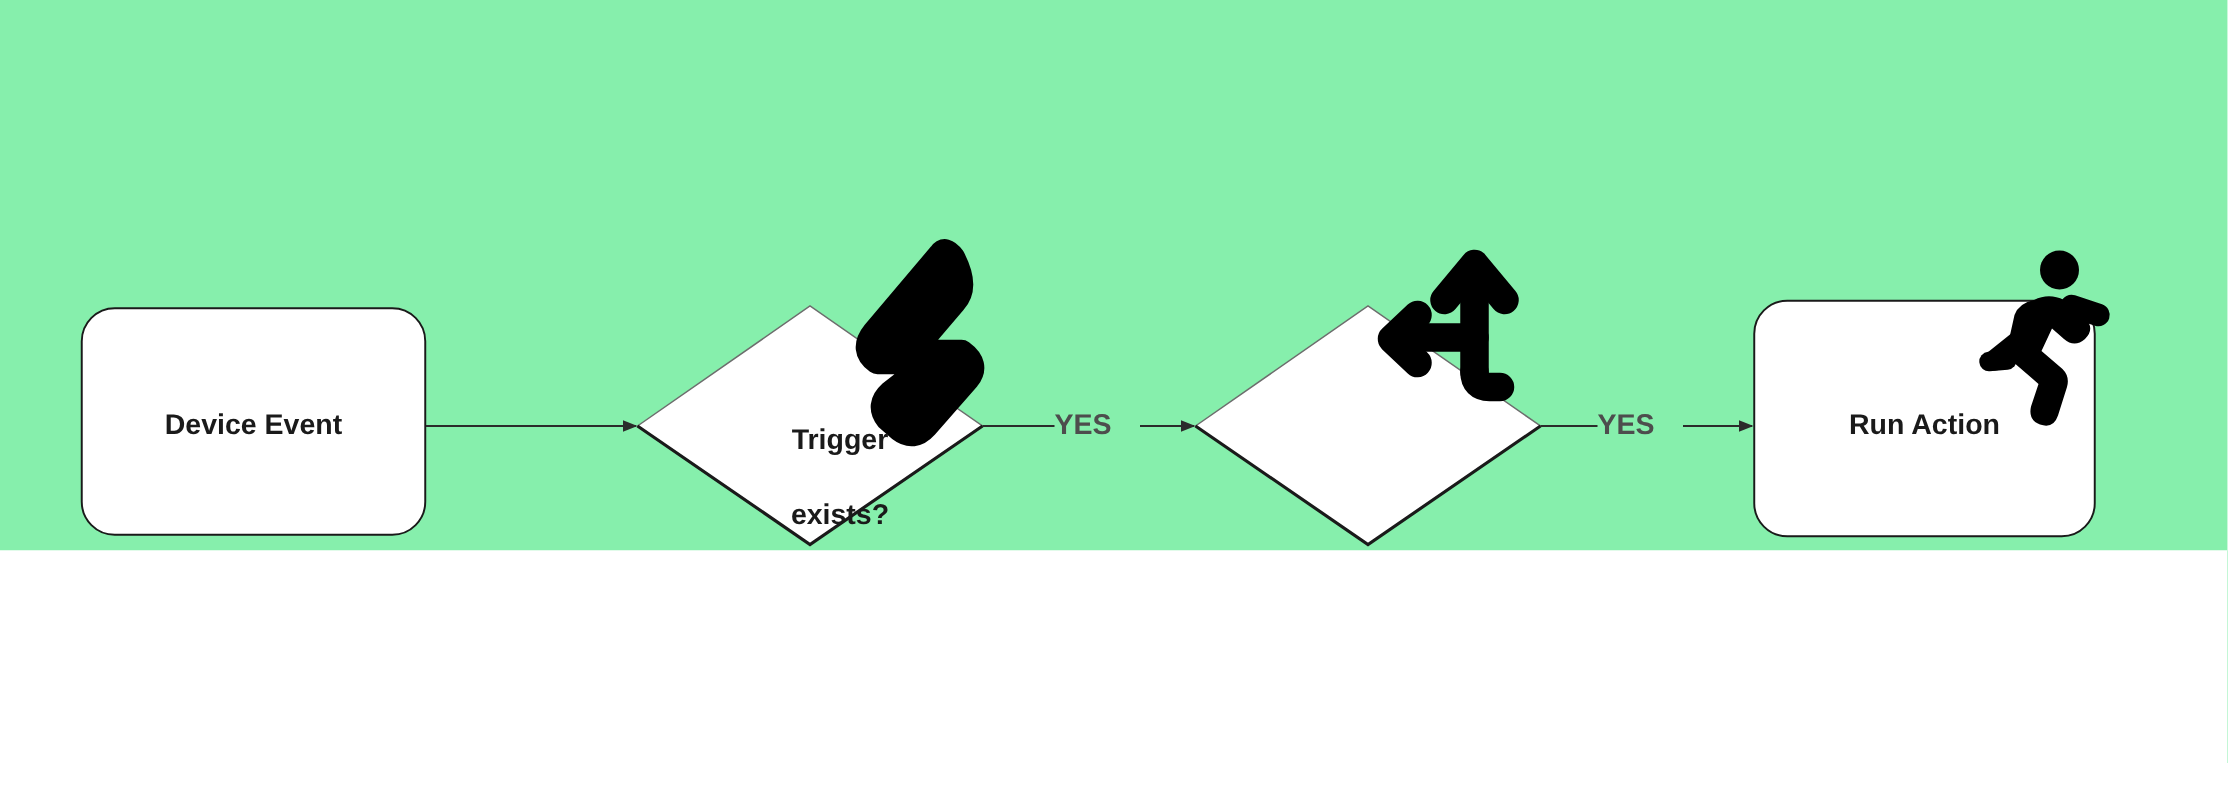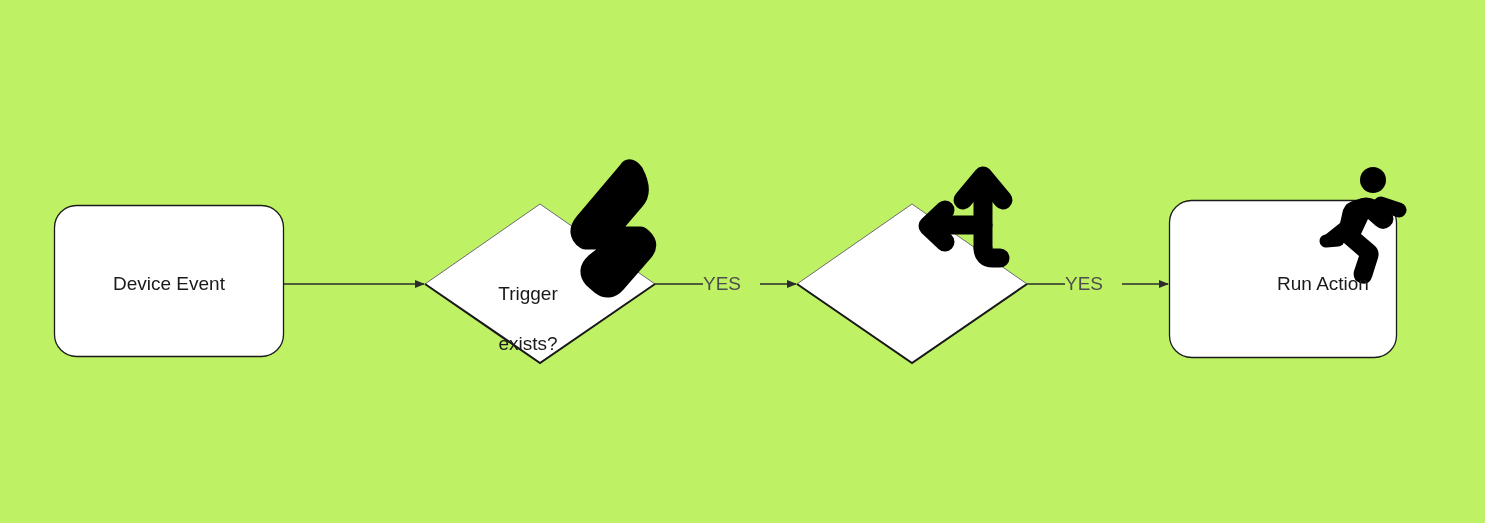--- a/index.html
+++ b/index.html
@@ -6,23 +6,24 @@
     margin: 0;
     padding: 0;
     background: #ffffff;
   }
   body {
     font-family: "Liberation Sans", sans-serif;
   }
   #canvas {
     position: relative;
     width: 1485px;
-    height: 523px;
-    background: #bef264;
+    height: 367px;
+    background: #86efac;
     overflow: hidden;
+    font-weight: bold;
   }
   #flow-svg {
     position: absolute;
     top: 0;
     left: 0;
     width: 1485px;
     height: 523px;
   }
   .node-label {
     position: absolute;
@@ -129,27 +130,27 @@
                L 1343 210
                Q 1346 202 1356 200 Z"></path>
       <path d="M 1381 204 L 1399 210" stroke="#000000" stroke-width="15" stroke-linecap="round"></path>
       <path d="M 1345 228 L 1330 240" stroke="#000000" stroke-width="14" stroke-linecap="round"></path>
       <path d="M 1338 240 L 1326 241" stroke="#000000" stroke-width="13" stroke-linecap="round"></path>
     </g>
   </svg>
 
   <div class="node-label" style="left:54px; top:271px; width:230px;">Device Event</div>
 
-  <div class="node-label" style="left:448px; top:256px; width:160px;">
+  <div class="node-label" style="left:480px; top:256px; width:160px;">
     <div>Trigger</div>
     <div>exists?</div>
   </div>
 
   <div class="node-label" style="left:827px; top:256px; width:170px;">
   </div>
 
-  <div class="node-label" style="left:1169px; top:271px; width:228px;padding-left:40px;">Run Action</div>
+  <div class="node-label" style="left:1169px; top:271px; width:228px;">Run Action</div>
 
   <div class="edge-label" style="left:703px; top:272px; width:57px;">YES</div>
 
   <div class="edge-label" style="left:1065px; top:272px; width:57px;">YES</div>
 
 </div>
 
 </body></html>

